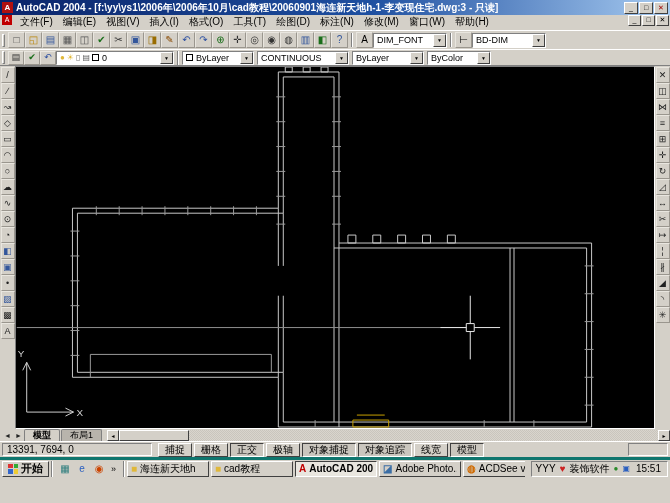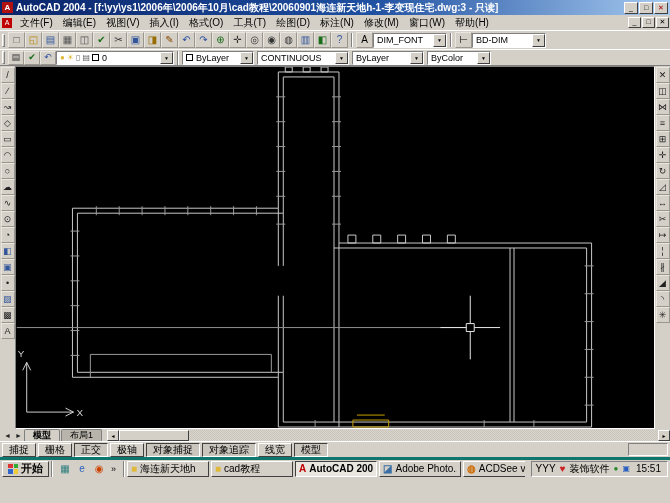--- a/index.html
+++ b/index.html
@@ -10,21 +10,21 @@
   
   .titlebar{height:15px;flex:0 0 15px;display:flex;align-items:center;padding:0 2px;
             background:linear-gradient(90deg,#0A246A 0%,#1E4FA0 55%,#A6CAF0 100%);color:#fff}
   .app-icon{width:11px;height:11px;background:#b01010;color:#fff;font-size:8px;font-weight:bold;
             display:flex;align-items:center;justify-content:center;flex:0 0 11px}
   .title-text{flex:1;margin-left:3px;font-size:10px;font-weight:bold;white-space:nowrap;overflow:hidden}
   .winbtn{width:14px;height:12px;flex:0 0 14px;margin-left:1px;background:#D4D0C8;color:#000;
           border:1px solid;border-color:#fff #404040 #404040 #fff;font-size:7px;line-height:9px;text-align:center}
   .winbtn.close{color:#a00000;font-weight:bold}
   
-  .menubar{height:15px;flex:0 0 15px;display:flex;align-items:center;background:#D4D0C8;padding:0 1px;white-space:nowrap}
+  .menubar{height:15px;flex:0 0 15px;display:flex;align-items:flex-start;background:#D4D0C8;padding:0 1px;white-space:nowrap}
   .doc-icon{width:10px;height:10px;background:#c00000;color:#fff;font-size:7px;line-height:10px;text-align:center;margin:0 3px 0 1px}
   .menu-item{padding:0 5px;font-size:10px}
   .menubar .spacer{flex:1}
   .docbtn{width:13px;height:11px;margin-left:1px;background:#D4D0C8;border:1px solid;border-color:#fff #404040 #404040 #fff;
           font-size:7px;line-height:8px;text-align:center}
   
   .toolbar{display:flex;align-items:center;background:#D4D0C8;border-top:1px solid #fff;padding:0 1px;white-space:nowrap;overflow:hidden}
   .tb1{height:19px;flex:0 0 19px}
   .tb2{height:17px;flex:0 0 17px;border-bottom:1px solid #808080}
   .grip{width:3px;height:13px;margin:0 3px 0 1px;border-left:1px solid #fff;border-top:1px solid #fff;
@@ -401,20 +401,21 @@
     <div class="hscroll">
       <span class="sarrow">◄</span>
       <span class="hthumb"></span>
       <span class="htrack"></span>
       <span class="sarrow">►</span>
     </div>
   </div>
 
 
   <div class="status">
+    <span class="coords">13391, 7694, 0</span>
     <button class="toggle"><span>捕捉</span></button>
       <button class="toggle"><span>栅格</span></button>
       <button class="toggle on"><span>正交</span></button>
       <button class="toggle"><span>极轴</span></button>
       <button class="toggle on"><span>对象捕捉</span></button>
       <button class="toggle on"><span>对象追踪</span></button>
       <button class="toggle"><span>线宽</span></button>
       <button class="toggle on"><span>模型</span></button>
     <span class="spacer"></span>
     <span class="status-blank"></span>

